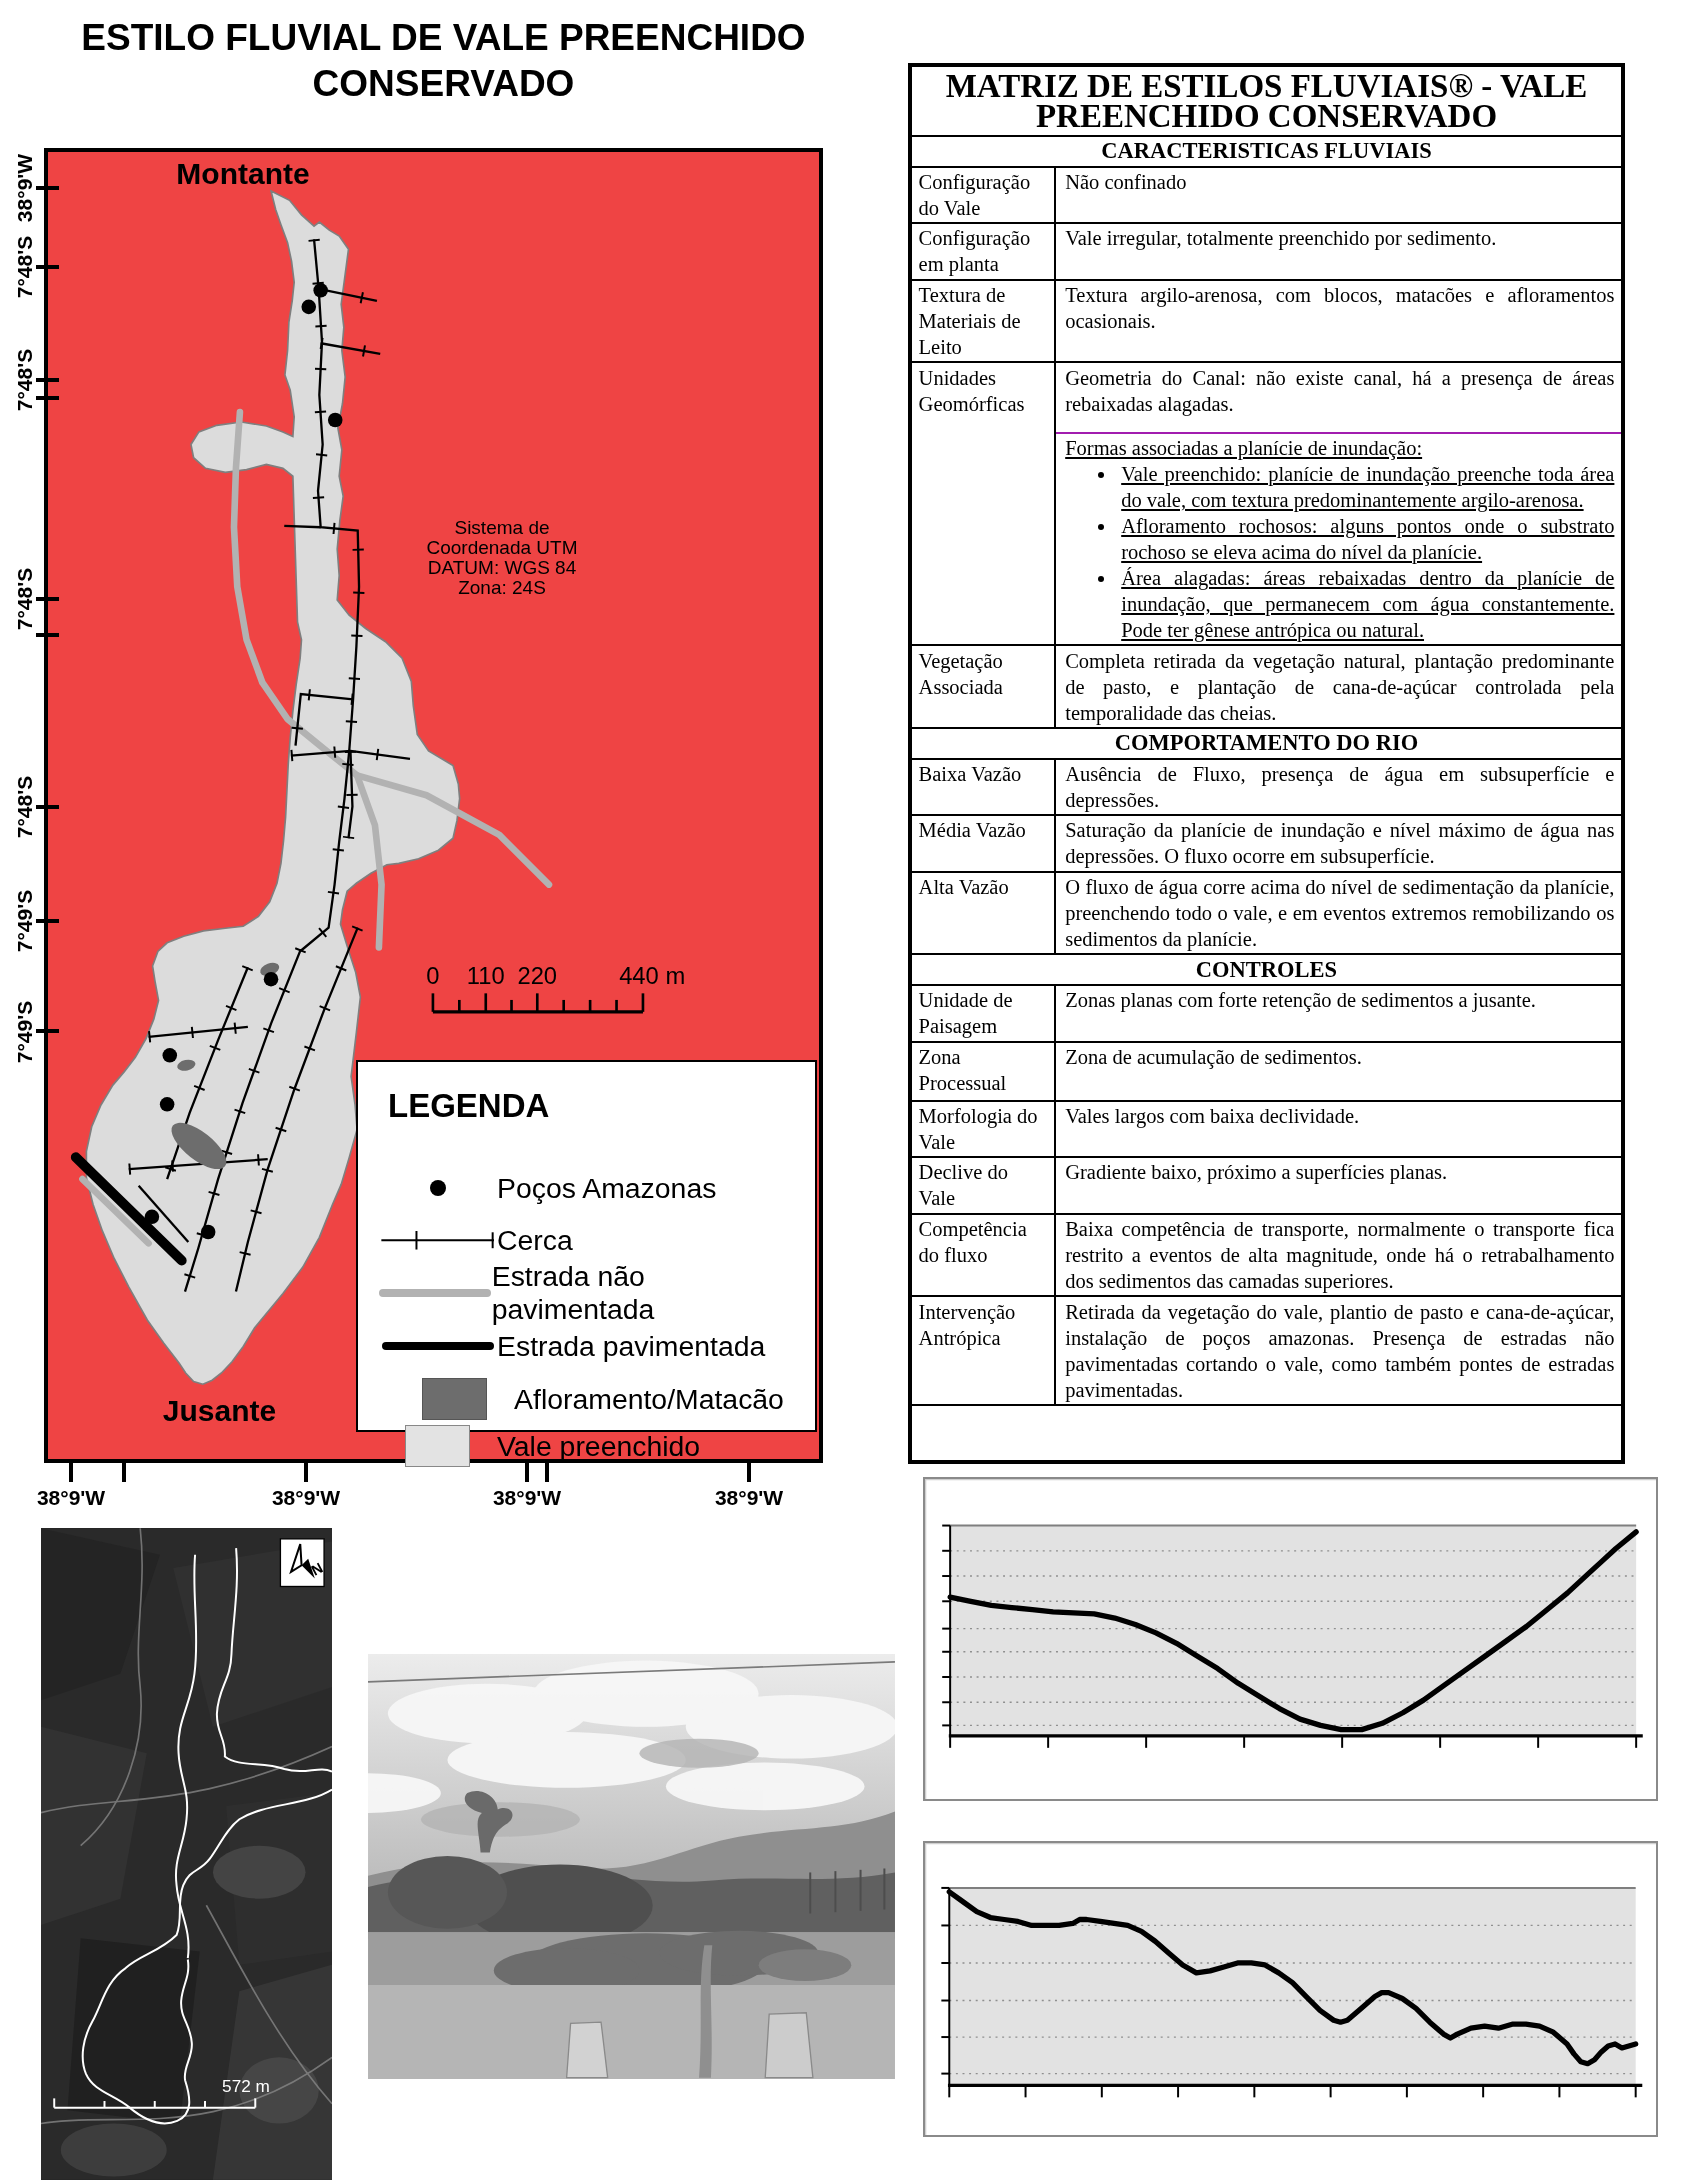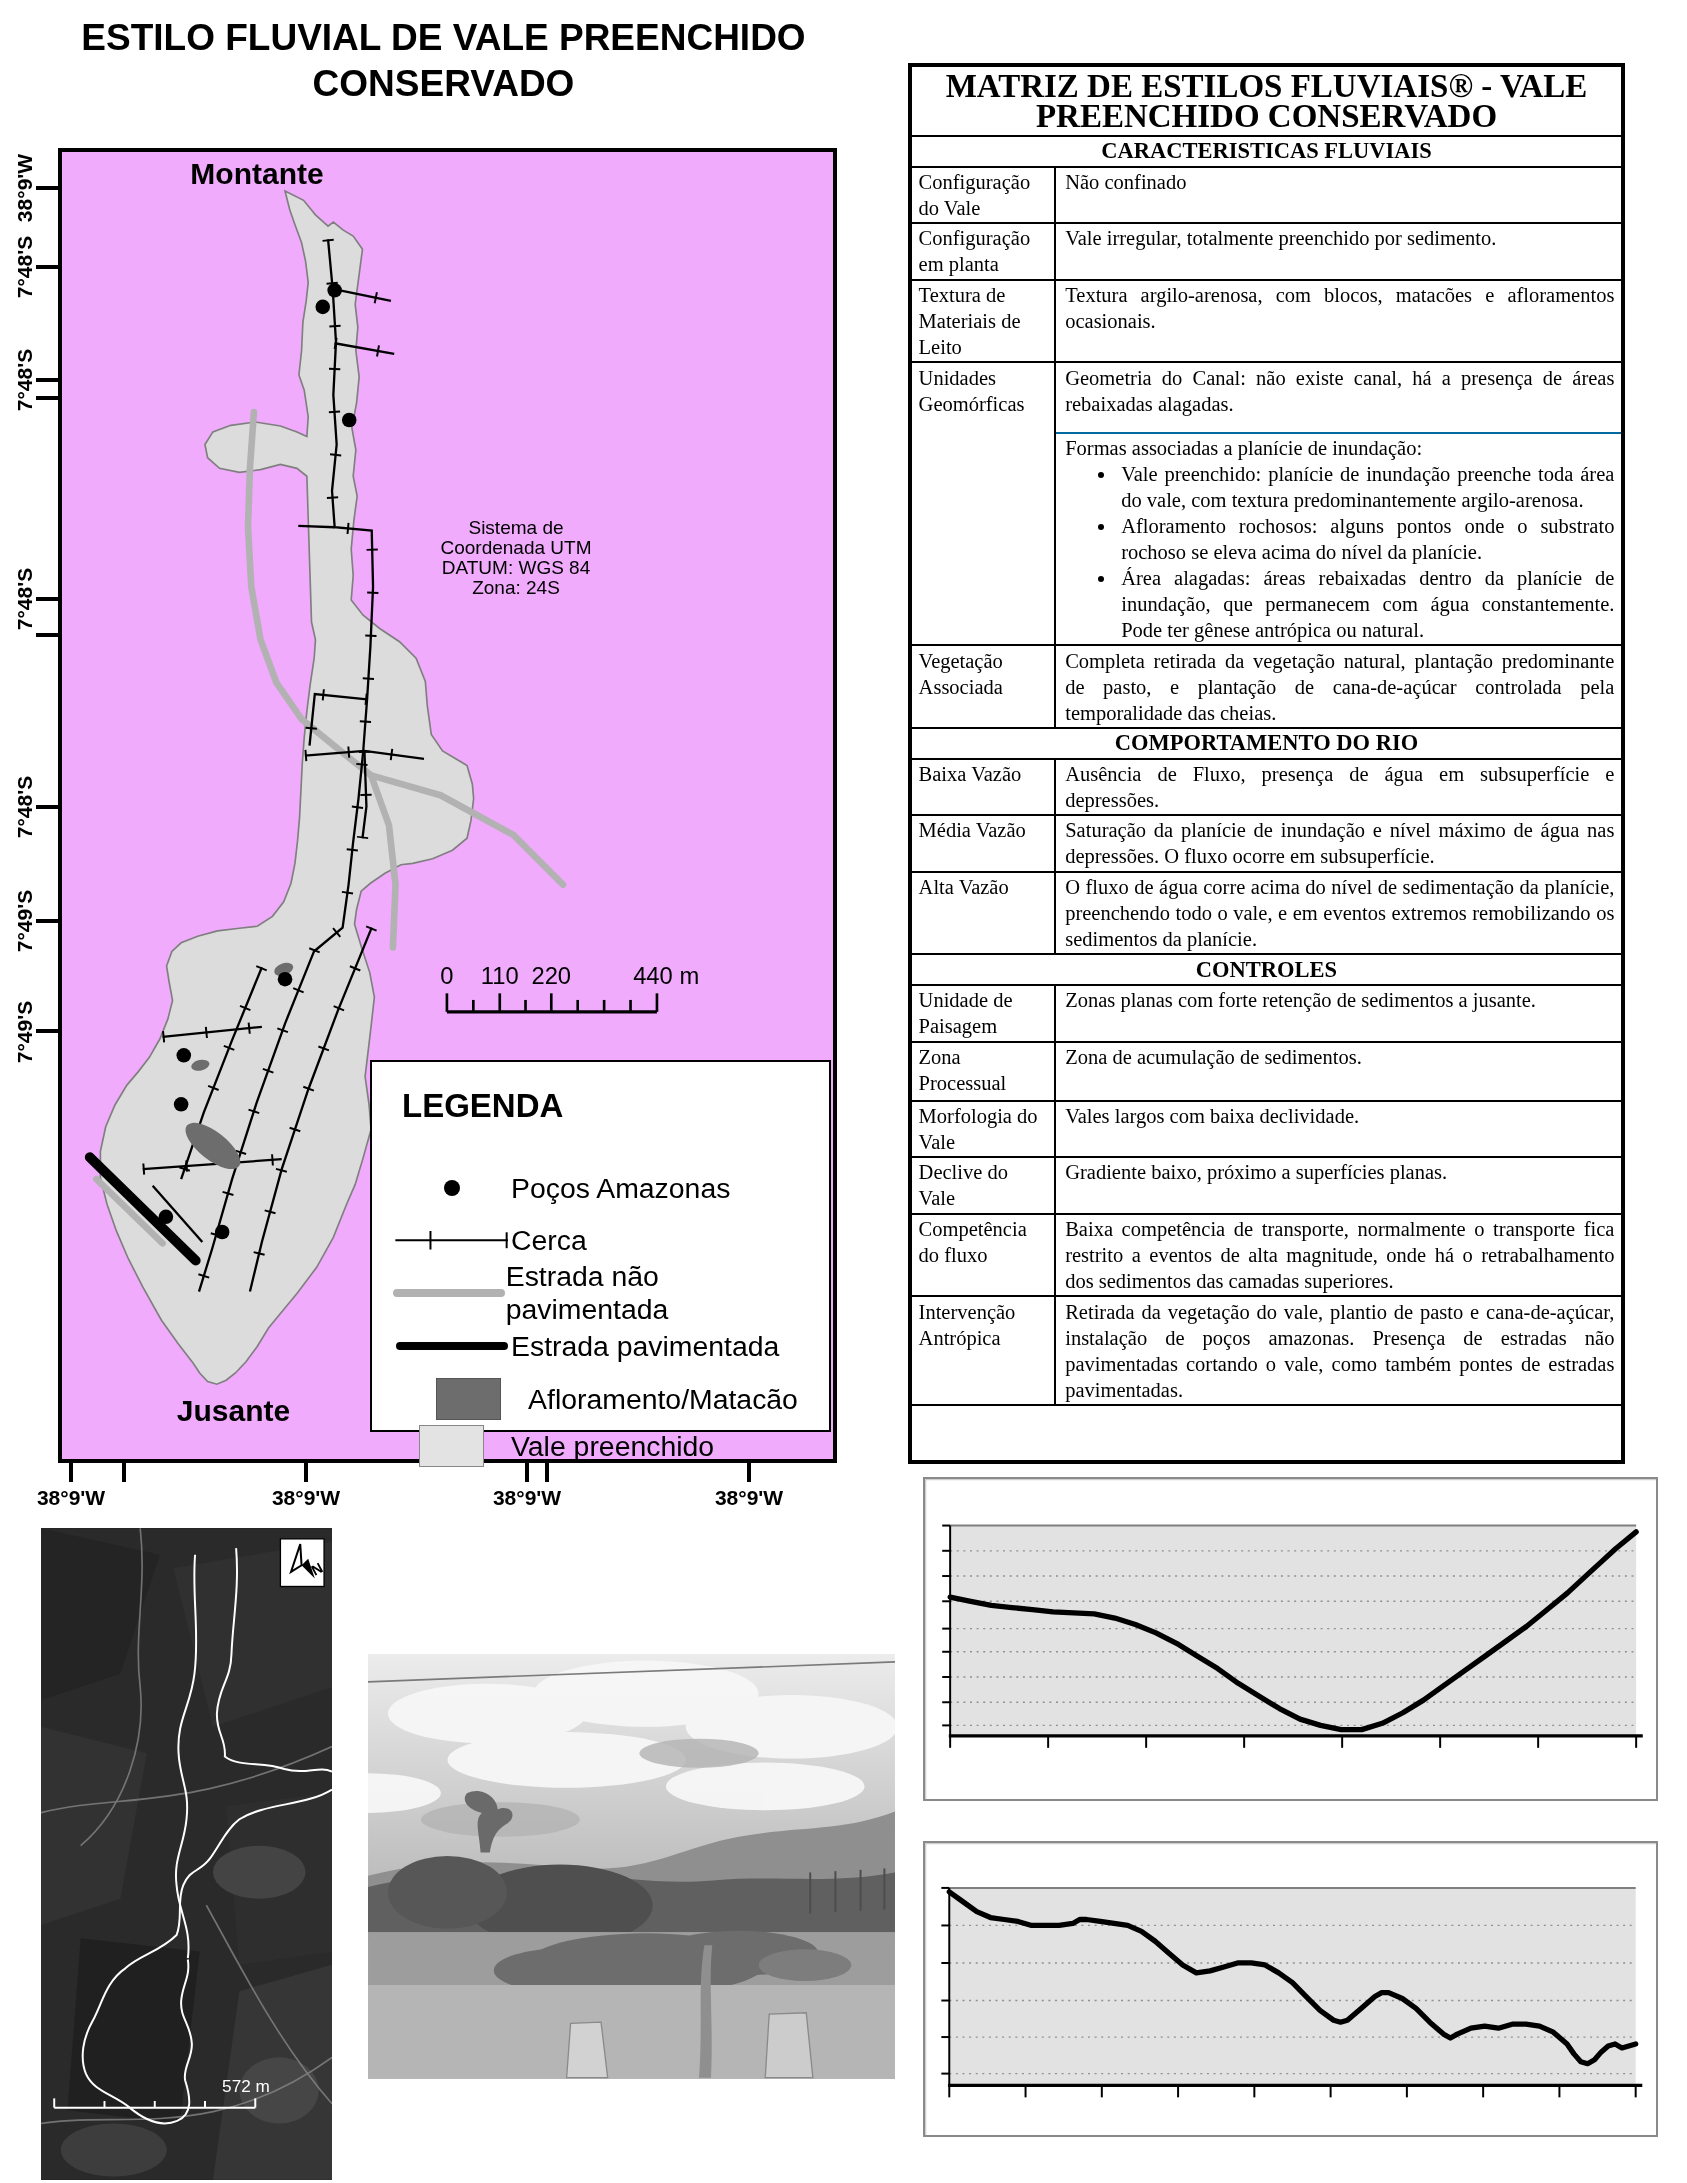--- a/index.html
+++ b/index.html
@@ -2,21 +2,21 @@
 <html style="font-size:10.6px"><head>
 <meta charset="utf-8">
 <style>
   html,body{margin:0;padding:0;background:#fff;}
   #page{position:relative;width:1687px;height:2183px;background:#ffffff;overflow:hidden;
         font-family:"Liberation Sans",sans-serif;color:#000;}
   .abs{position:absolute;}
   
   .page-title{left:58px;top:14.6px;width:771px;text-align:center;font-size:37px;font-weight:bold;line-height:1.25;}
   
-  .map-frame{left:58px;top:148px;width:771px;height:1307px;border:4.6px solid #000;background:#f0abfc;}
+  .map-frame{left:44px;top:148px;width:771px;height:1307px;border:4.6px solid #000;background:#ef4444;}
   .map-label{font-weight:bold;font-size:30px;}
   .coord-note{font-size:19px;line-height:20px;text-align:center;}
   
   .tick-left{position:absolute;height:4px;background:#000;}
   .tick-bottom{position:absolute;width:4px;background:#000;}
   .axis-label-left{position:absolute;width:79px;text-align:center;font-size:21px;font-weight:bold;transform:rotate(-90deg);}
   .axis-label-bottom{position:absolute;width:106px;text-align:center;font-size:21px;font-weight:bold;}
   
   .legend-box{left:308px;top:908px;width:457px;height:368px;border:2.6px solid #000;background:#fff;}
   .legend-title{position:absolute;left:30px;top:25px;font-size:33px;font-weight:bold;}
@@ -30,21 +30,21 @@
   .sym-light-swatch{width:63px;height:40px;background:#e3e3e3;border:1.3px solid #888;}
   
   .matrix{left:908px;top:63px;width:709px;border:4px solid #000;background:#fff;
           font-family:"Liberation Serif",serif;font-size:20.5px;line-height:26px;}
   .ttitle{text-align:center;font-weight:bold;font-size:33px;line-height:30px;padding:4px 12px;}
   .tsection{border-top:2px solid #000;text-align:center;font-weight:bold;font-size:22.5px;padding:1.3px 2.6px;}
   .trow{border-top:2px solid #000;display:flex;align-items:stretch;}
   .tlabel{width:130px;flex:0 0 130px;border-right:2px solid #000;padding:1.3px 5.3px 1.3px 6.6px;}
   .tcontent{flex:1;display:flex;flex-direction:column;}
   .tcell{padding:1.3px 6.6px 1.3px 9.3px;text-align:justify;flex:1;}
-  .tcell + .tcell{border-top:2px solid #0369a1;}
+  .tcell + .tcell{border-top:2px solid #a21caf;text-decoration:underline;}
   .tcell ul{margin:0;padding-left:52px;list-style:disc;}
   .tcell li{padding-left:4px;}
   .tempty{border-top:2px solid #000;height:54px;}
   
   .chart-box{border:2.6px solid #8a8a8a;background:#fff;box-shadow:1.3px 1.3px 0 #cfcfcf inset;}
   
   .img-box{background:#222;}
 </style>
 </head>
 <body>

